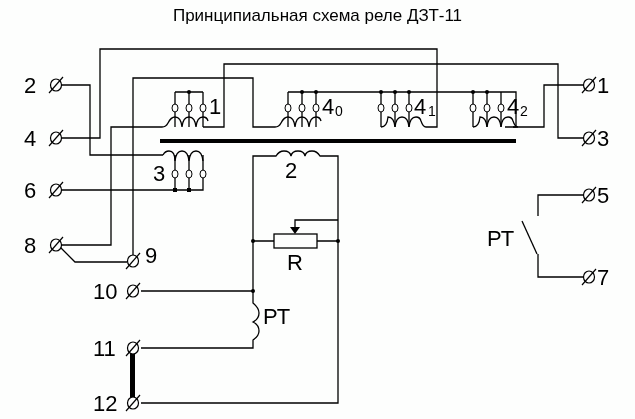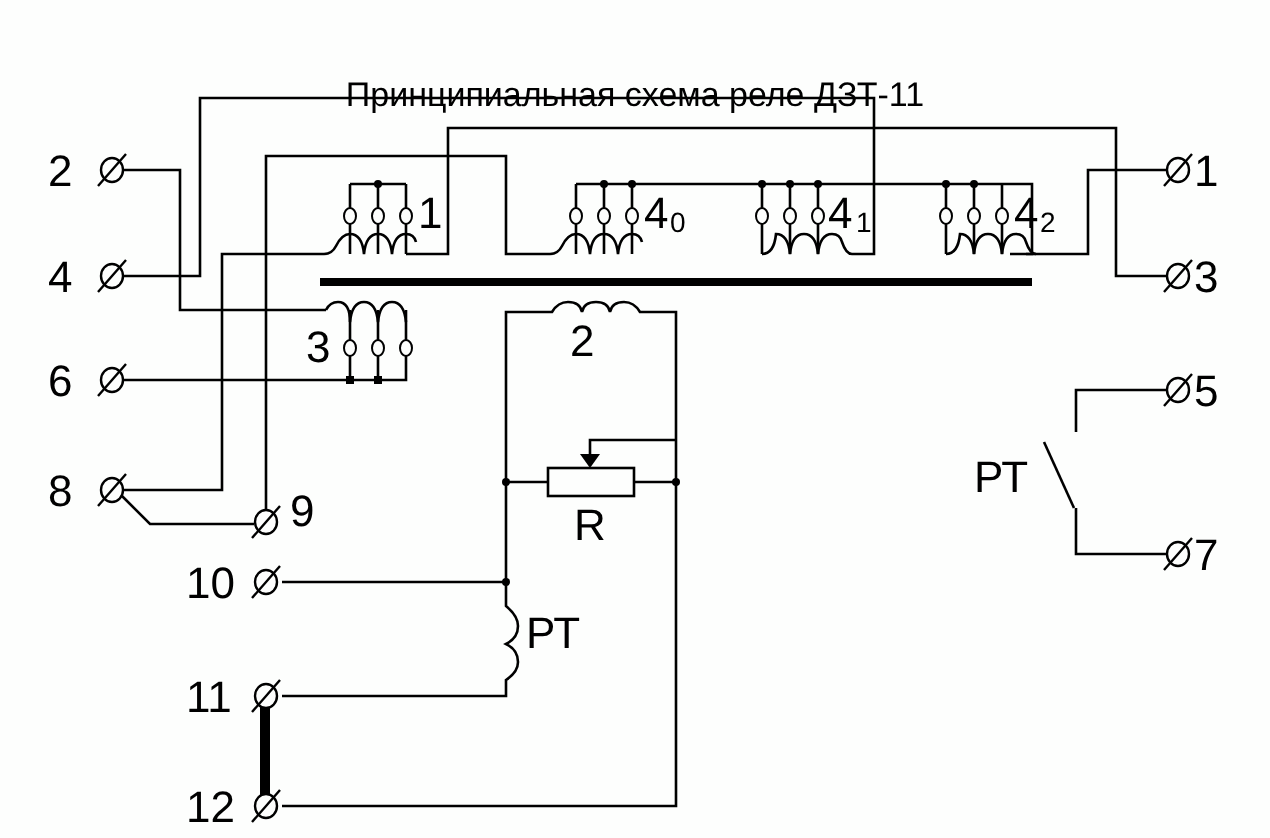--- a/index.html
+++ b/index.html
@@ -1,17 +1,17 @@
 <!DOCTYPE html>
 <html><head>
 <meta charset="utf-8">
 <style>
   html, body { margin:0; padding:0; background:#fdfefd; }
   body { width:635px; height:419px; overflow:hidden; position:relative; font-family:"Liberation Sans", sans-serif; }
-  #title { position:absolute; left:0; top:6px; width:635px; text-align:center; font-size:17px; color:#000;margin-top:32px; }
+  #title { position:absolute; left:0; top:6px; width:635px; text-align:center; font-size:17px; color:#000; }
   svg { position:absolute; left:0; top:0; }
   .w { stroke:#000; stroke-width:1.3; fill:none; }
   .lbl { font-family:"Liberation Sans", sans-serif; font-size:22px; fill:#000; }
   .sub { font-family:"Liberation Sans", sans-serif; font-size:14px; fill:#000; }
 </style>
 </head>
 <body>
 
 <div id="title">Принципиальная схема реле ДЗТ-11</div>
 

